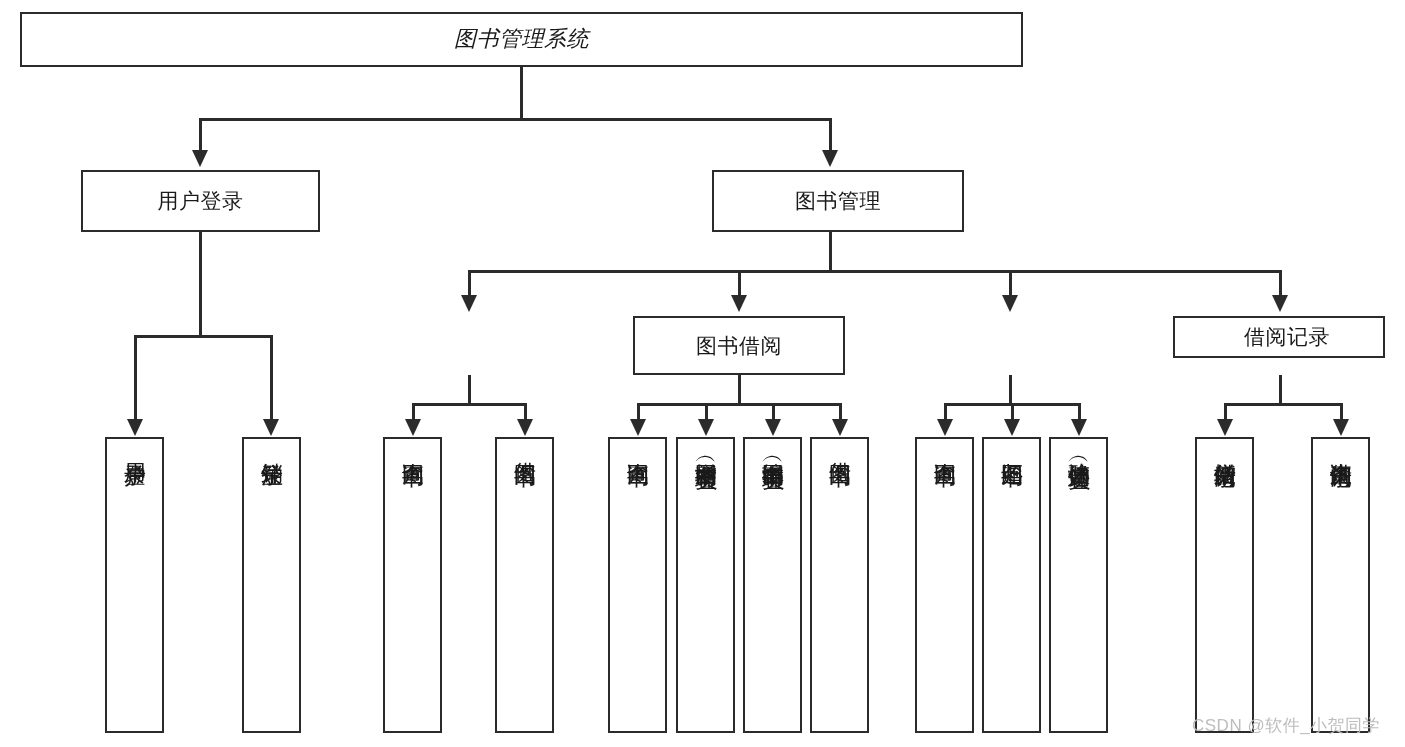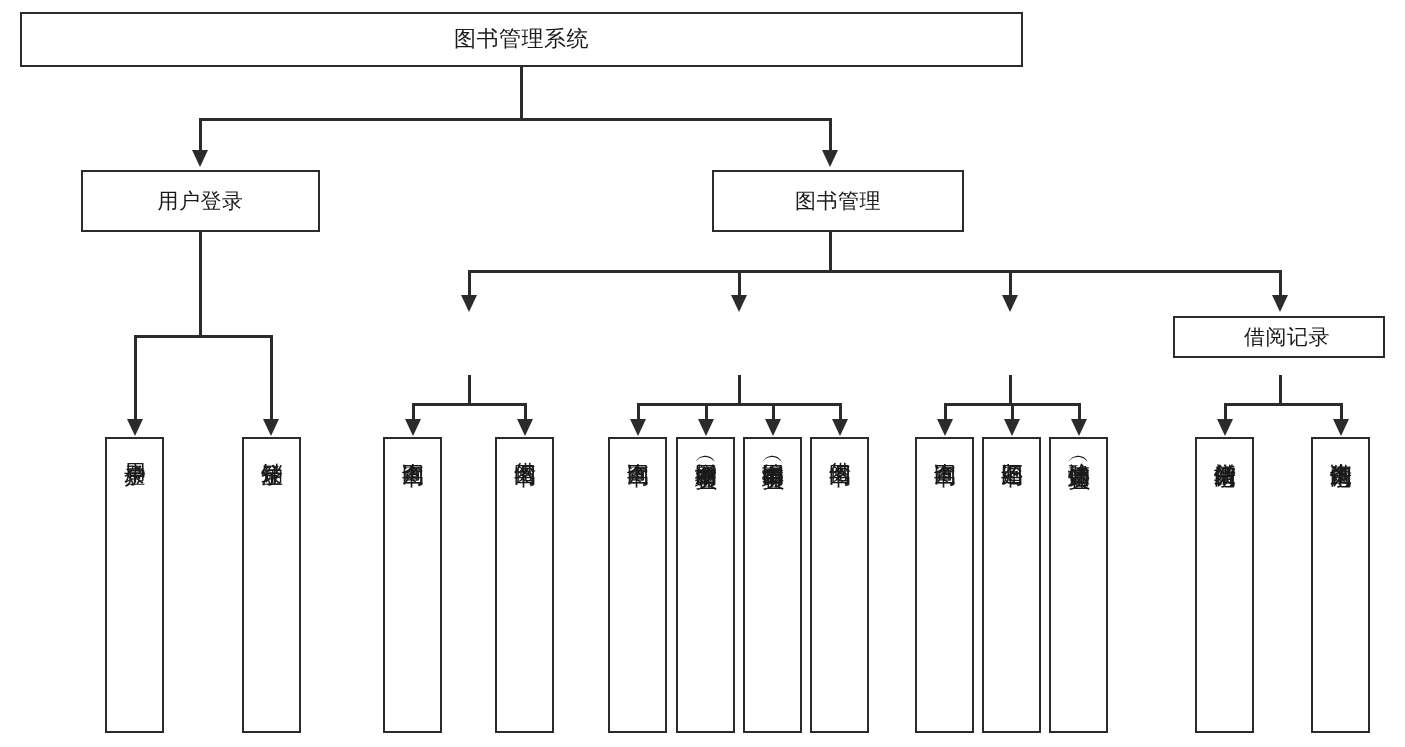--- a/index.html
+++ b/index.html
@@ -32,21 +32,21 @@
     display: block;
     line-height: 1.02;
     letter-spacing: 0.5px;
     color: #1a1a1a;
   }
   
   .node.horiz .label {
     font-size: 21px;
     white-space: nowrap;
   }
-  .node.root .label { font-size: 22px; }
+  .node.root .label { font-size: 22px; font-style: italic; }
   
   .node.vert {
     align-items: flex-start;
     justify-content: center;
     padding-top: 6px;
   }
   .node.vert .label {
     font-size: 22px;
     writing-mode: vertical-rl;
     text-orientation: upright;
@@ -122,20 +122,23 @@
 
   <div class="vline" style="left:468px; top:270px; height:26px;"></div>
   <div class="arrow" style="left:461px; top:295px;"></div>
   <div class="vline" style="left:738px; top:270px; height:26px;"></div>
   <div class="arrow" style="left:731px; top:295px;"></div>
   <div class="vline" style="left:1009px; top:270px; height:26px;"></div>
   <div class="arrow" style="left:1002px; top:295px;"></div>
   <div class="vline" style="left:1279px; top:270px; height:26px;"></div>
   <div class="arrow" style="left:1272px; top:295px;"></div>
 
+  <div class="node horiz" style="left:633px; top:316px; width:212px; height:59px;">
+    <span class="label">图书借阅</span>
+  </div>
   <div class="node horiz" style="left:1173px; top:316px; width:212px; height:42px;padding-left:16px;">
     <span class="label">借阅记录</span>
   </div>
 
   <div class="vline" style="left:468px; top:375px; height:30px;"></div>
   <div class="hline" style="left:412px; top:403px; width:114px;"></div>
   <div class="vline" style="left:412px; top:403px; height:17px;"></div>
   <div class="arrow" style="left:405px; top:419px;"></div>
   <div class="vline" style="left:524px; top:403px; height:17px;"></div>
   <div class="arrow" style="left:517px; top:419px;"></div>
@@ -197,14 +200,15 @@
   <div class="vline" style="left:1340px; top:403px; height:17px;"></div>
   <div class="arrow" style="left:1333px; top:419px;"></div>
 
   <div class="node vert" style="left:1195px; top:437px; width:59px; height:296px;">
     <span class="label">新增借阅记录</span>
   </div>
   <div class="node vert" style="left:1311px; top:437px; width:59px; height:296px;">
     <span class="label">查询借阅记录</span>
   </div>
 
+  <div class="watermark" style="left:1192px; top:714px;">CSDN @软件_小贺同学</div>
 
 </div>
 
 </body></html>

